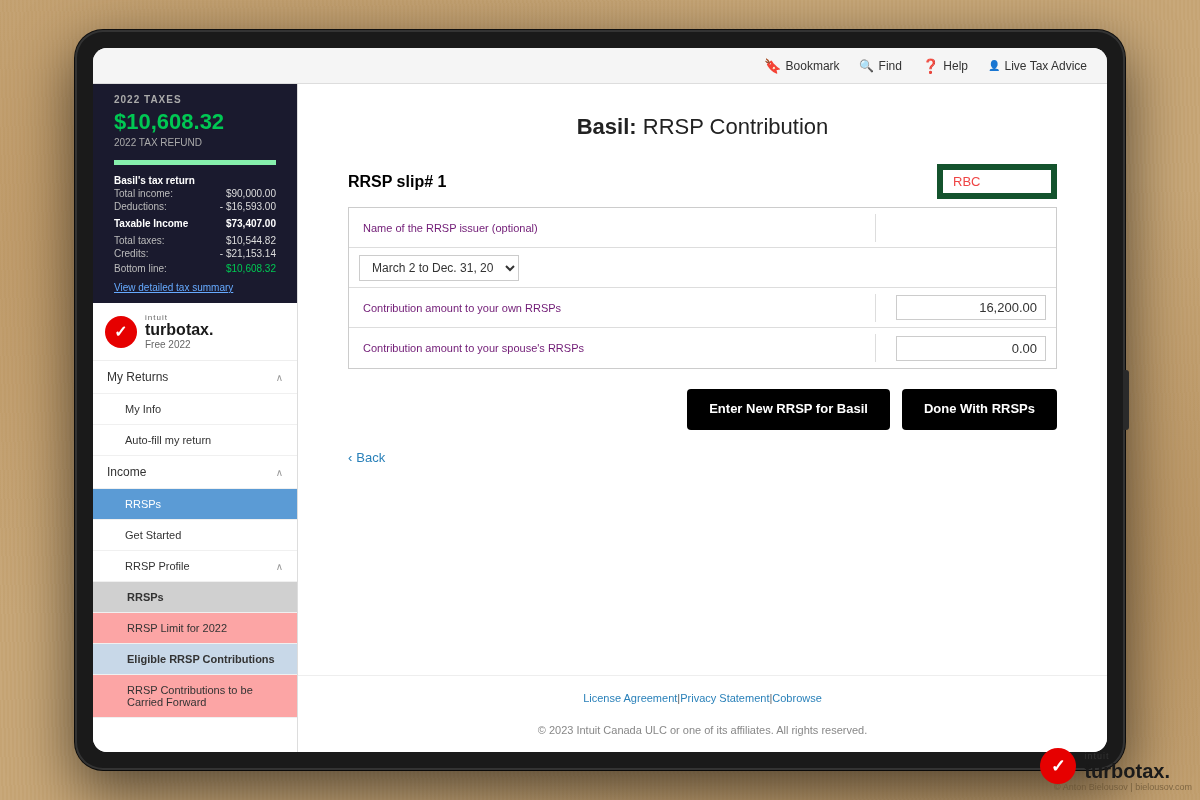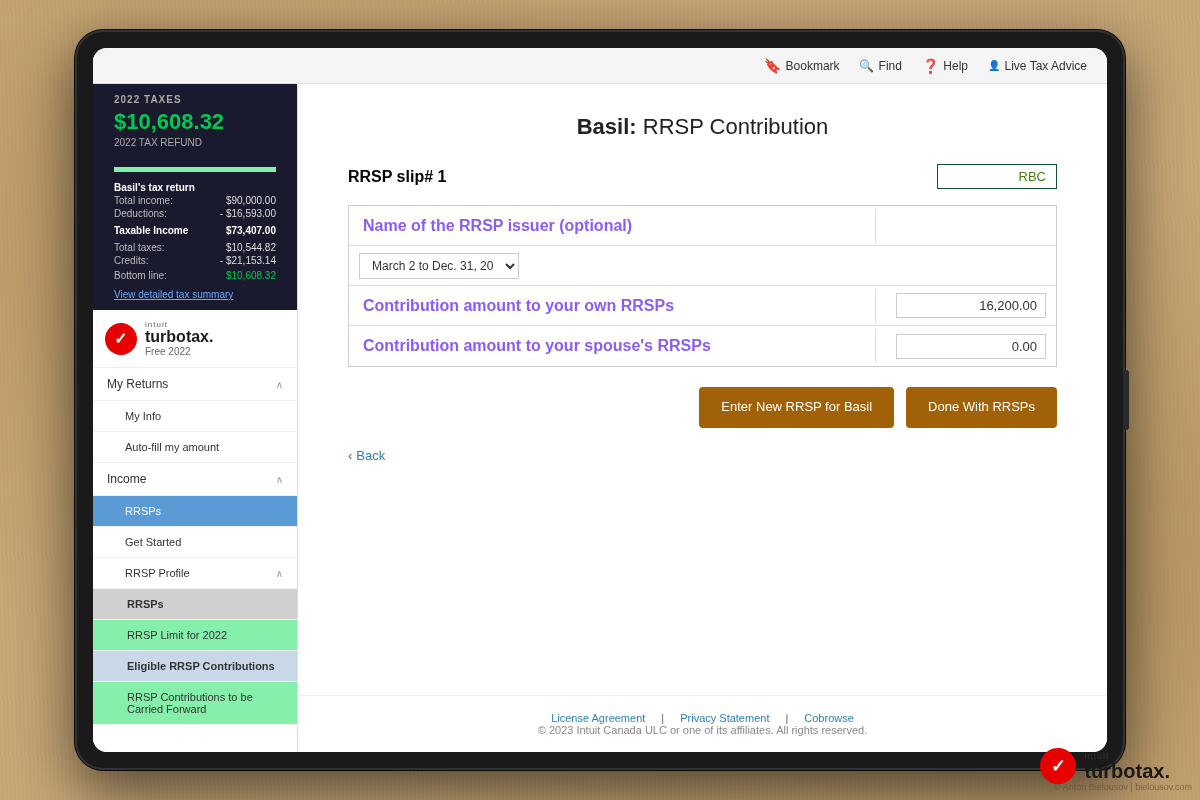--- a/index.html
+++ b/index.html
@@ -131,21 +131,21 @@
     .refund-amount {
       font-size: 22px;
       color: #00c853;
       font-weight: bold;
       margin-bottom: 2px;
     }
 
     .refund-label {
       font-size: 10px;
       color: #aaa;
-      margin-bottom: 19px;
+      margin-bottom: 12px;
     }
 
     .tax-details {
       font-size: 10px;
       color: #ccc;
       border-top: 5px solid #86efac;
       padding-top: 6px;
     }
 
     .tax-details .section-title {
@@ -249,21 +249,21 @@
     }
 
     .nav-item.sub {
       padding-left: 32px;
       font-size: 11px;
     }
 
     .nav-item.sub-sub {
       padding-left: 34px;
       font-size: 11px;
-      background: #86efac;
+      background: #fca5a5;
     }
 
     .nav-item.sub-sub.selected {
       background: #c8d8e8;
       font-weight: bold;
     }
 
     .chevron {
       font-size: 10px;
       color: #999;
@@ -294,50 +294,49 @@
 
     .page-title strong {
       font-weight: bold;
     }
 
     
     .rrsp-slip-header {
       display: flex;
       align-items: center;
       justify-content: space-between;
-      margin-bottom: 16px;
+      margin-bottom: 8px;
     }
 
     .rrsp-bank-input {
-      border: 1px solid #14532d;
+      border: 6px solid #14532d;
       padding: 4px 10px;
       font-size: 13px;
       width: 120px;
-      text-align: right;
-      color: #4d7c0f;
+      text-align: left;
+      color: #ef4444;
     }
 
     .form-row {
       display: flex;
       border-bottom: 1px solid #ddd;
       min-height: 40px;
       align-items: center;
     }
 
     .form-row:last-child {
       border-bottom: none;
     }
 
     .form-label {
       flex: 1;
       padding: 8px 14px;
-      font-size: 16px;
-      color: #8b5cf6;
+      font-size: 11px;
+      color: #701a75;
       border-right: 1px solid #ddd;
-      font-weight: bold;
     }
 
     .form-input-area {
       width: 180px;
       padding: 6px 10px;
       display: flex;
       align-items: center;
       justify-content: flex-end;
     }
 
@@ -362,26 +361,26 @@
 
     
     .action-row {
       display: flex;
       justify-content: flex-end;
       gap: 12px;
       margin: 20px 0;
     }
 
     .btn-teal {
-      background: #a16207;
+      background: #000000;
       color: #fff;
       border: none;
       padding: 12px 22px;
       font-size: 13px;
-      font-weight: normal;
+      font-weight: bold;
       border-radius: 4px;
       cursor: pointer;
       text-align: center;
       line-height: 1.3;
     }
 
     .back-link {
       color: #2980b9;
       font-size: 13px;
       cursor: pointer;
@@ -395,24 +394,24 @@
     
     .page-footer {
       text-align: center;
       padding: 16px;
       border-top: 1px solid #eee;
     }
 
     .footer-links {
       display: flex;
       justify-content: center;
-      gap: 16px;
+      gap: 0;
       font-size: 11px;
       color: #666;
-      margin-bottom: 0;
+      margin-bottom: 20px;
     }
 
     .footer-links a {
       color: #2980b9;
       text-decoration: none;
       cursor: pointer;
     }
 
     .footer-copy {
       font-size: 11px;
@@ -552,21 +551,21 @@
 
         <div class="nav-section">
           <div class="nav-item">
             <span>My Returns</span>
             <span class="chevron">∧</span>
           </div>
           <div class="nav-item sub">
             <span>My Info</span>
           </div>
           <div class="nav-item sub">
-            <span>Auto-fill my amount</span>
+            <span>Auto-fill my return</span>
           </div>
           <div class="nav-item">
             <span>Income</span>
             <span class="chevron">∧</span>
           </div>
           <div class="nav-item sub active">
             <span>RRSPs</span>
           </div>
           <div class="nav-item sub">
             <span>Get Started</span>

